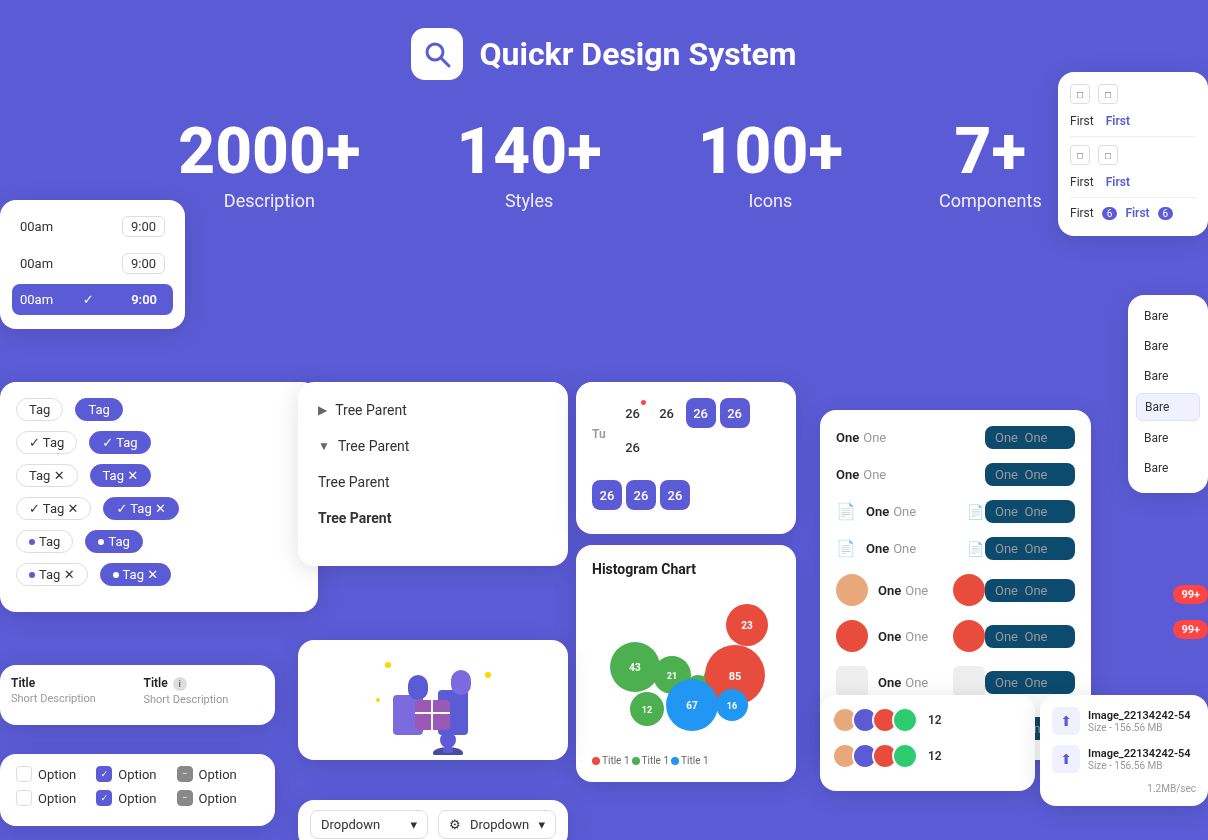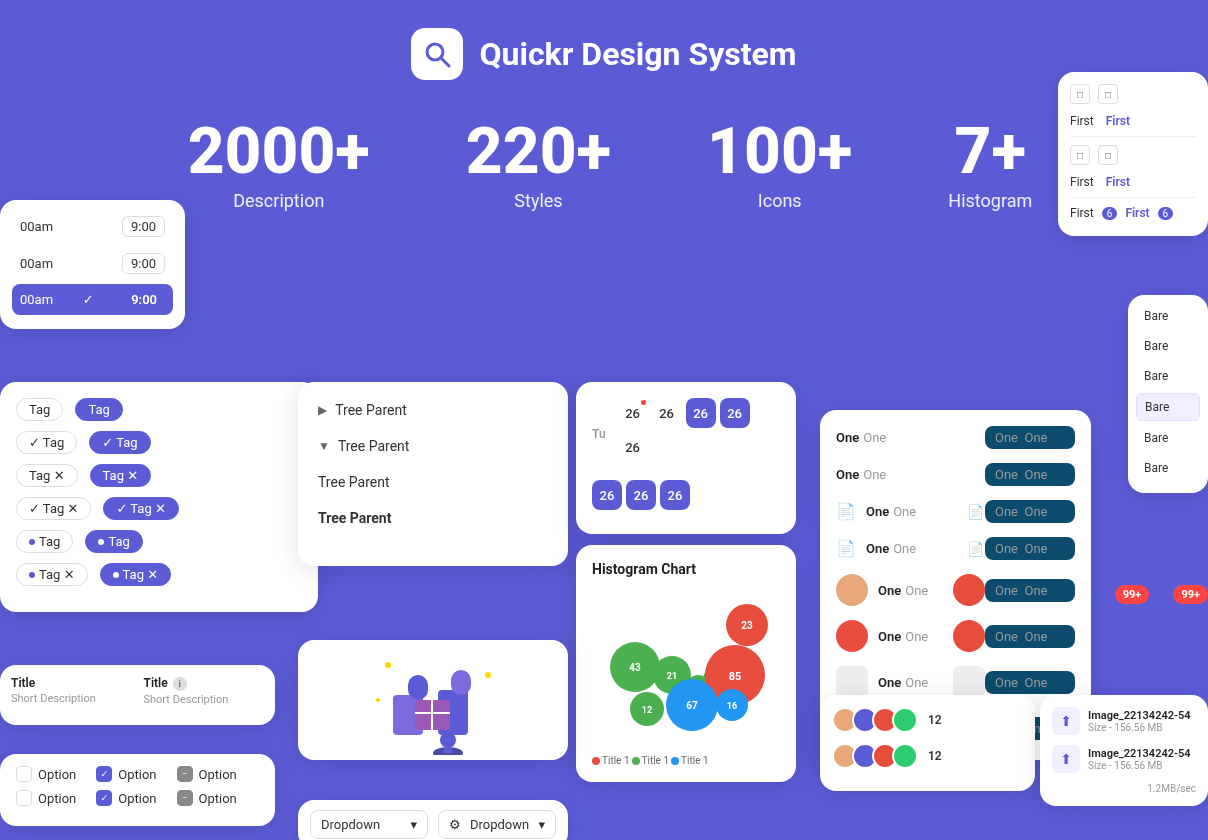--- a/index.html
+++ b/index.html
@@ -616,22 +616,22 @@
       background: #f0f0ff;
       border: 1px solid #e0e0ff;
     }
 
     
     .badge-99 {
       position: absolute;
       right: 0;
       z-index: 30;
       display: flex;
-      flex-direction: row;
-      gap: 24px;
+      flex-direction: column;
+      gap: 16px;
     }
 
     .badge-red {
       background: #ff4444;
       color: white;
       font-size: 11px;
       font-weight: 700;
       border-radius: 10px;
       padding: 3px 8px;
     }
@@ -650,30 +650,30 @@
   </div>
   <div class="header-title">Quickr Design System</div>
 </div>
 
 <div class="stats-row">
   <div class="stat-item">
     <div class="stat-number">2000+</div>
     <div class="stat-label">Description</div>
   </div>
   <div class="stat-item">
-    <div class="stat-number">220+</div>
+    <div class="stat-number">140+</div>
     <div class="stat-label">Styles</div>
   </div>
   <div class="stat-item">
     <div class="stat-number">100+</div>
     <div class="stat-label">Icons</div>
   </div>
   <div class="stat-item">
     <div class="stat-number">7+</div>
-    <div class="stat-label">Histogram</div>
+    <div class="stat-label">Components</div>
   </div>
 </div>
 
 <div class="card time-card">
   <div class="time-row">
     <span>00am</span>
     <span class="time-badge-outline">9:00</span>
   </div>
   <div class="time-row">
     <span>00am</span>

